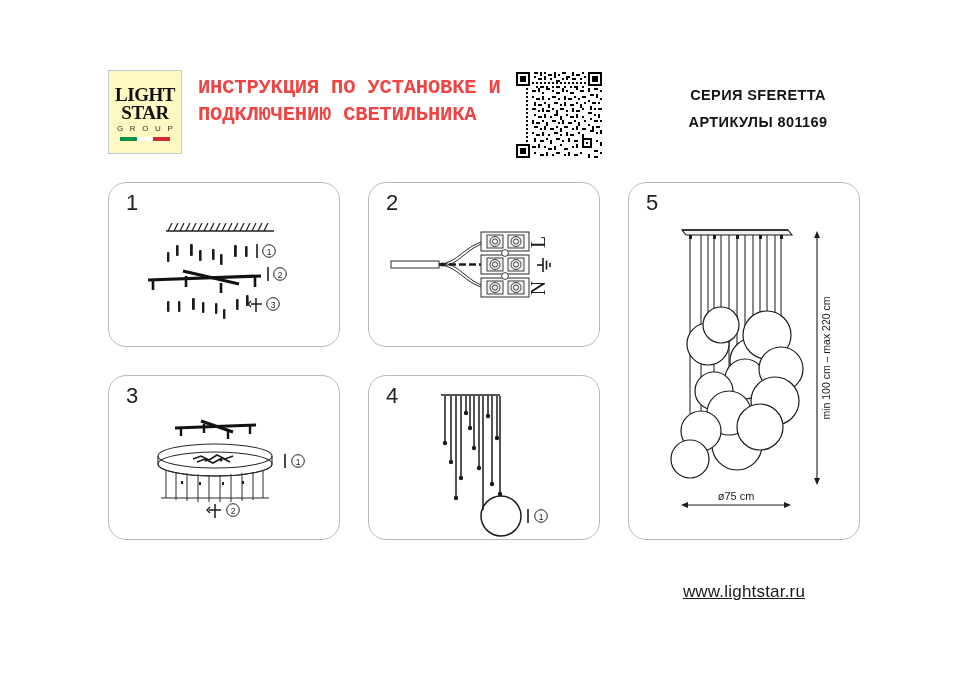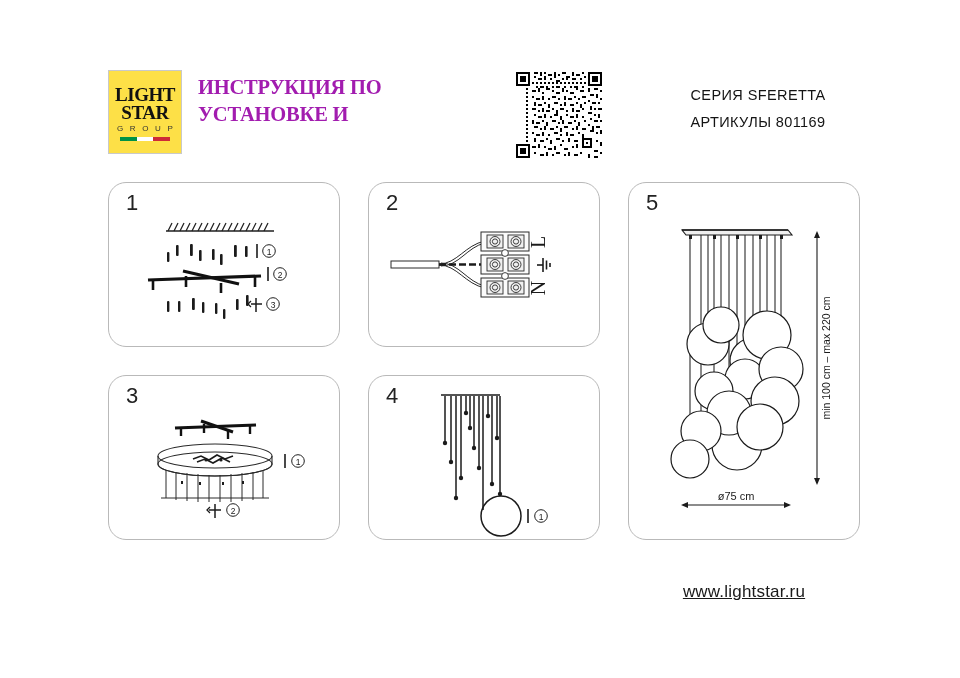--- a/index.html
+++ b/index.html
@@ -21,21 +21,21 @@
     position: absolute;
     left: 0; top: 0;
     width: 960px;
     height: 170px;
   }
   #logo-box {
     position: absolute;
     left: 108px; top: 70px;
     width: 74px; height: 84px;
     border: 1px solid #c9c9c9;
-    background: #fde047;
+    background: #fef9c3;
     box-sizing: border-box;
     display: flex;
     flex-direction: column;
     align-items: center;
     justify-content: center;
     padding-top: 2px;
   }
   .logo-word {
     font-family: "Liberation Serif", serif;
     font-weight: bold;
@@ -59,45 +59,45 @@
     display: flex;
   }
   #logo-flag span { flex: 1 1 0; height: 100%; display: block; }
 
   #header-title {
     position: absolute;
     left: 198px; top: 74px;
     width: 305px;
   }
   #header-title div {
-    font-family: Liberation Serif, serif;
+    font-family: Liberation Mono, monospace;
     font-weight: bold;
     font-size: 20.5px;
     line-height: 27px;
     letter-spacing: -0.2px;
-    color: #a21caf;
+    color: #ef4444;
   }
 
   #qr-wrap {
     position: absolute;
     left: 514px; top: 70px;
     width: 90px; height: 90px;
     background: #fff;
   }
   #qr-wrap svg { display: block; }
 
   #header-meta {
     position: absolute;
     left: 628px; top: 82px;
     width: 260px;
     text-align: center;
   }
   #header-meta div {
     font-family: "Liberation Sans", sans-serif;
-    font-weight: normal;
+    font-weight: bold;
     font-size: 14.5px;
     line-height: 27px;
     letter-spacing: 0.4px;
     color: #141414;
   }
 
   
   .panel {
     position: absolute;
     border: 1px solid #b9b9b9;
@@ -145,20 +145,21 @@
     <div class="logo-group">G R O U P</div>
     <div id="logo-flag">
       <span style="background: rgb(0, 146, 70);"></span>
       <span style="background: rgb(255, 255, 255);"></span>
       <span style="background: rgb(206, 43, 55);"></span>
     </div>
   </div>
 
   <div id="header-title">
     <div>ИНСТРУКЦИЯ ПО УСТАНОВКЕ И</div>
+    <div>ПОДКЛЮЧЕНИЮ СВЕТИЛЬНИКА</div>
   </div>
 
   <div id="qr-wrap">
     <svg width="90" height="90" viewBox="0 0 45 45" shape-rendering="crispEdges" aria-hidden="true">
       <rect x="0" y="0" width="45" height="45" fill="#fff"></rect>
       <g fill="#000">
 
         <rect x="1" y="1" width="7" height="1"></rect>
           <rect x="1" y="7" width="7" height="1"></rect>
         <rect x="1" y="1" width="1" height="7"></rect>

